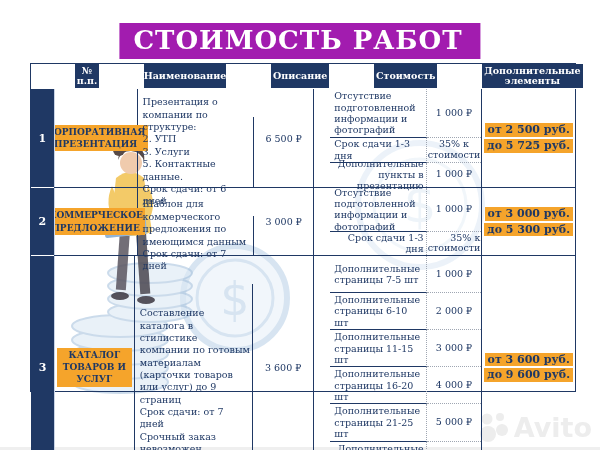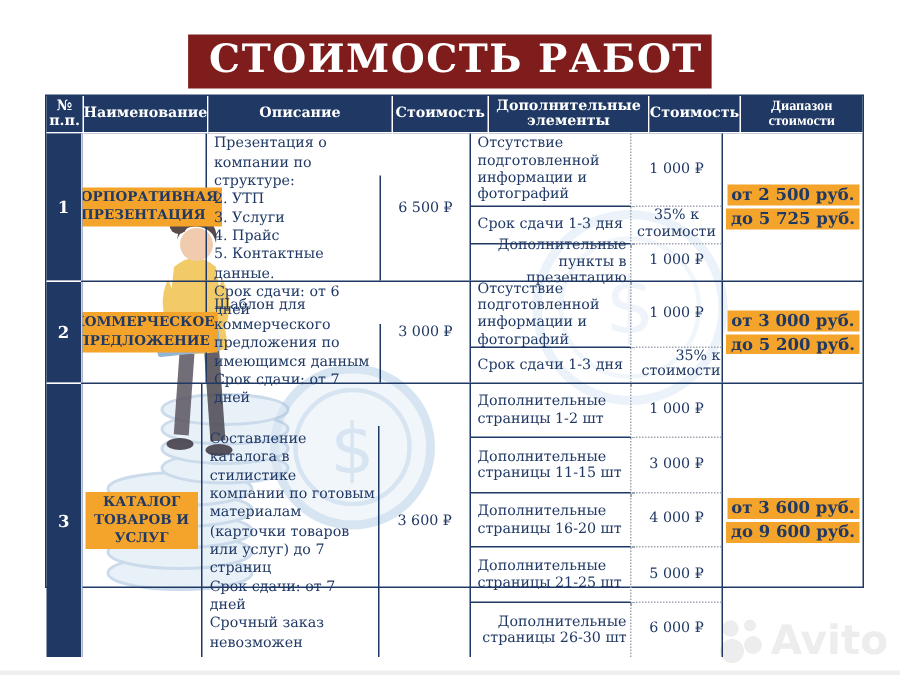--- a/index.html
+++ b/index.html
@@ -5,54 +5,54 @@
   html,body{margin:0;padding:0;}
   body{
     width:600px;height:450px;position:relative;background:#ffffff;overflow:hidden;
     font-family:"DejaVu Serif","Liberation Serif",serif;color:#1f3864;
   }
   
   .bg-illu{position:absolute;left:0;top:0;width:600px;height:450px;pointer-events:none;z-index:0;}
   
   .title{
     position:absolute;left:50%;top:23px;transform:translateX(-50%);
-    background:#7f1d1d;color:#ffffff;font-weight:bold;font-size:26px;
-    letter-spacing:1px;padding:2px 6px 4px 14px;white-space:nowrap;z-index:3;
+    background:#a21caf;color:#ffffff;font-weight:bold;font-size:26px;
+    letter-spacing:1px;padding:2px 18px 4px 14px;white-space:nowrap;z-index:3;
   }
   
   .tbl{
     position:absolute;left:30px;top:63px;width:546px;height:329px;
     border:1.5px solid #1f3864;box-sizing:border-box;z-index:2;
     display:flex;flex-direction:column;background:transparent;
   }
   .hdr{display:flex;height:25px;flex:none;}
   .hcell{
     box-sizing:border-box;background:#1f3864;color:#fff;font-weight:bold;
     font-size:9.5px;line-height:1.1;display:flex;align-items:center;justify-content:center;
-    text-align:center;border-right:1px solid #fff;border-bottom:1px solid #fff;padding:1px 2px;
+    text-align:center;border-right:1px solid #fff;border-bottom:1px solid #fff;padding:1px 2px;margin-left:44px;
   }
   .hcell:last-child{border-right:none;font-family:Liberation Serif, serif;}
   .srow{display:flex;border-bottom:1px solid #1f3864;}
   .srow:last-child{border-bottom:none;}
   .cell{box-sizing:border-box;border-right:1px solid #1f3864;}
   .c1{width:25px;background:#1f3864;color:#fff;font-weight:bold;font-size:11px;
       display:flex;align-items:center;justify-content:center;position:relative;border-right:1px solid #c9d4e6;}
   .c1::after{content:"";position:absolute;left:0;right:0;bottom:-1px;height:1px;background:#fff;}
   .c2{width:83px;display:flex;align-items:center;justify-content:center;text-align:center;padding:2px;}
   .name-hl{
     background:#f5a42b;color:#1f3864;font-weight:bold;font-size:9px;line-height:1.35;
     padding:1px 2px;-webkit-box-decoration-break:clone;box-decoration-break:clone;display:inline;
   }
   .c3{width:123px;display:flex;flex-direction:column;justify-content:center;padding:3px 2px 3px 5px;
       font-size:9.5px;line-height:1.3;margin-top:28px;}
   .c4{width:64px;display:flex;align-items:center;justify-content:center;font-size:9.5px;}
   .extras{width:168px;display:flex;flex-direction:column;border-right:1px solid #1f3864;box-sizing:border-box;}
   .xrow{display:flex;min-height:0;}
   .xlabel{box-sizing:border-box;width:107px;border-right:1px dotted #9fa6b2;border-bottom:1px solid #1f3864;
-      display:flex;align-items:center;padding:2px 2px 2px 4px;font-size:9.5px;line-height:1.2;}
+      display:flex;align-items:center;padding:2px 2px 2px 4px;font-size:9.5px;line-height:1.2;margin-left:16px;}
   .xprice{box-sizing:border-box;width:61px;border-bottom:1px dotted #9fa6b2;display:flex;align-items:center;
       justify-content:center;text-align:center;font-size:9.5px;line-height:1.15;padding:1px;}
   .xrow:last-child .xlabel,.xrow:last-child .xprice{border-bottom:none;text-align:right;}
   .c7{flex:1;border-right:none;display:flex;flex-direction:column;align-items:center;justify-content:center;gap:2px;padding:2px;}
   .range-hl{background:#f5a42b;color:#1f3864;font-weight:bold;font-size:11px;line-height:1.25;
       padding:0 3px;white-space:nowrap;}
   
   .wm{position:absolute;right:8px;bottom:6px;display:flex;align-items:center;gap:2px;z-index:1;}
   .wm-text{font-family:"DejaVu Sans","Liberation Sans",sans-serif;font-weight:bold;
       font-size:27px;color:#ededed;letter-spacing:0;}
@@ -121,21 +121,20 @@
 
   <div class="srow" style="height:98px">
     <div class="cell c1">1</div>
     <div class="cell c2">
       <span class="name-hl">КОРПОРАТИВНАЯ ПРЕЗЕНТАЦИЯ</span>
     </div>
     <div class="cell c3">
       <div>Презентация о компании по структуре:</div>
       <div>2. УТП</div>
       <div>3. Услуги</div>
-      <div>4. Прайс</div>
       <div>5. Контактные данные.</div>
       <div>Срок сдачи: от 6 дней</div>
     </div>
     <div class="cell c4">6 500 ₽</div>
     <div class="extras">
       <div class="xrow" style="flex:2">
         <div class="xlabel">Отсутствие подготовленной информации и фотографий</div>
         <div class="xprice">1 000 ₽</div>
       </div>
       <div class="xrow" style="flex:1">
@@ -168,39 +167,43 @@
         <div class="xlabel">Отсутствие подготовленной информации и фотографий</div>
         <div class="xprice">1 000 ₽</div>
       </div>
       <div class="xrow" style="flex:1">
         <div class="xlabel">Срок сдачи 1-3 дня</div>
         <div class="xprice">35% к стоимости</div>
       </div>
     </div>
     <div class="cell c7">
       <span class="range-hl">от 3 000 руб.</span>
-      <span class="range-hl">до 5 200 руб.</span>
+      <span class="range-hl">до 5 300 руб.</span>
     </div>
   </div>
 
   <div class="srow" style="flex:1">
     <div class="cell c1">3</div>
     <div class="cell c2">
       <span class="name-hl">КАТАЛОГ ТОВАРОВ И УСЛУГ</span>
     </div>
     <div class="cell c3">
-      <div>Составление каталога в стилистике компании по готовым материалам (карточки товаров или услуг) до 7 страниц</div>
+      <div>Составление каталога в стилистике компании по готовым материалам (карточки товаров или услуг) до 9 страниц</div>
       <div>Срок сдачи: от 7 дней</div>
       <div>Срочный заказ невозможен</div>
     </div>
     <div class="cell c4">3 600 ₽</div>
     <div class="extras">
       <div class="xrow" style="flex:1">
-        <div class="xlabel">Дополнительные страницы 1-2 шт</div>
-        <div class="xprice">1 000 ₽</div>
+        <div class="xlabel">Дополнительные страницы 7-5 шт</div>
+        <div class="xprice">1 000 ₽</div>
+      </div>
+      <div class="xrow" style="flex:1">
+        <div class="xlabel">Дополнительные страницы 6-10 шт</div>
+        <div class="xprice">2 000 ₽</div>
       </div>
       <div class="xrow" style="flex:1">
         <div class="xlabel">Дополнительные страницы 11-15 шт</div>
         <div class="xprice">3 000 ₽</div>
       </div>
       <div class="xrow" style="flex:1">
         <div class="xlabel">Дополнительные страницы 16-20 шт</div>
         <div class="xprice">4 000 ₽</div>
       </div>
       <div class="xrow" style="flex:1">

